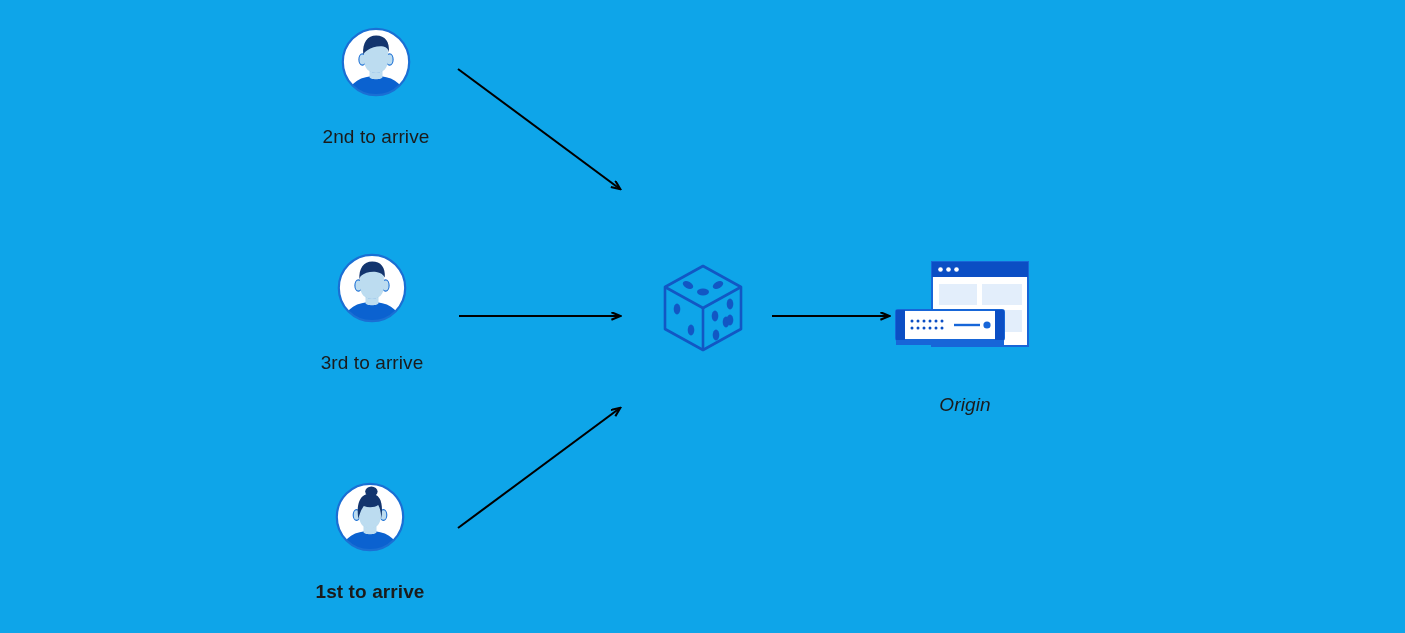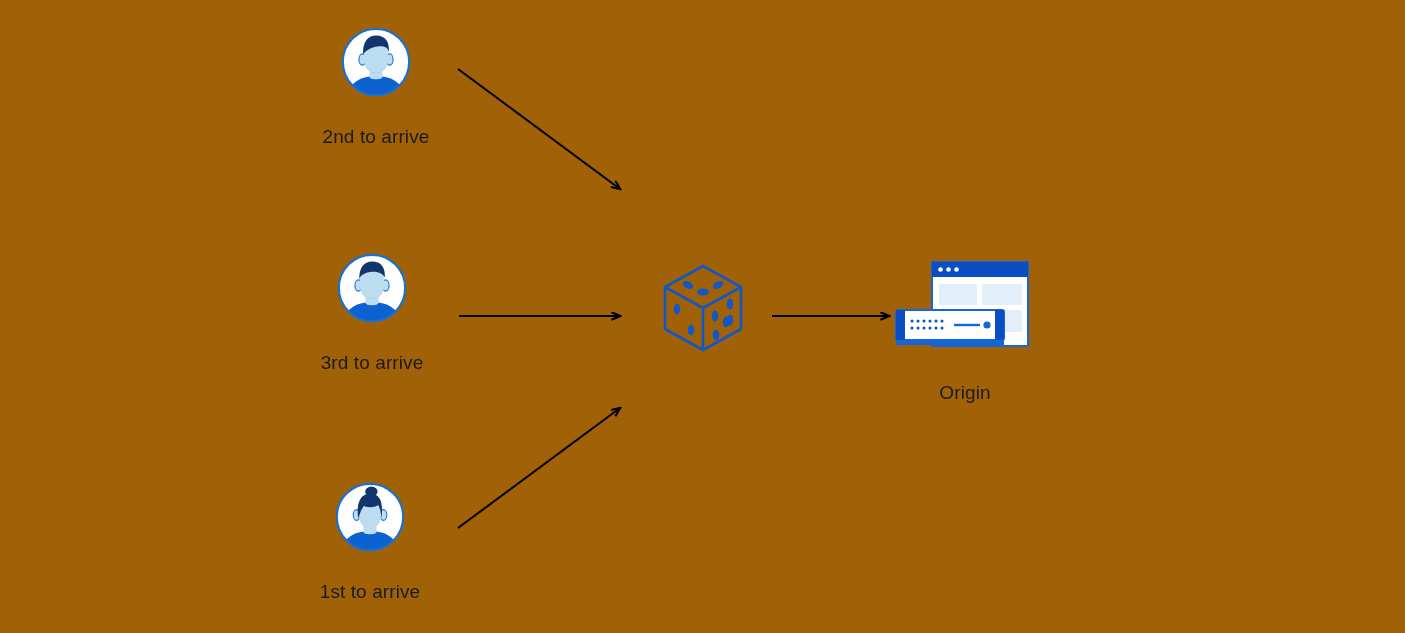--- a/index.html
+++ b/index.html
@@ -8,21 +8,21 @@
     background: #ffffff;
   }
   body {
     font-family: "Liberation Sans", sans-serif;
     -webkit-font-smoothing: antialiased;
   }
   #canvas {
     position: relative;
     width: 1405px;
     height: 633px;
-    background: #a16207;
+    background: #0ea5e9;
     overflow: hidden;
   }
   .node {
     position: absolute;
     display: flex;
     flex-direction: column;
     align-items: center;
   }
   .node-label {
     font-size: 19px;
@@ -49,22 +49,22 @@
   }
   
   #node-2nd  { left: 312px; top: 26px;  width: 128px; }
   #node-3rd  { left: 308px; top: 252px; width: 128px; }
   #node-1st  { left: 306px; top: 481px; width: 128px; }
   #node-dice { left: 655px; top: 262px; width: 96px; }
   #node-origin { left: 890px; top: 252px; width: 150px; }
 
   #node-2nd .node-label  { margin-top: 28px; }
   #node-3rd .node-label  { margin-top: 28px; text-align: right; }
-  #node-1st .node-label  { margin-top: 28px; }
-  #node-origin .node-label { margin-top: 16px; }
+  #node-1st .node-label  { margin-top: 28px; font-weight: bold; }
+  #node-origin .node-label { margin-top: 28px; font-style: italic; }
 </style>
 </head>
 <body>
 
 <div id="canvas">
 
   <svg class="arrow-layer" viewBox="0 0 1405 633" xmlns="http://www.w3.org/2000/svg">
     <defs>
       <marker id="ah" markerWidth="11" markerHeight="11" refX="9.2" refY="4.4" orient="auto" markerUnits="userSpaceOnUse">
         <path d="M0.6,0.6 L9.6,4.4 L0.6,8.2" fill="none" stroke="#000000" stroke-width="2.1" stroke-linecap="butt" stroke-linejoin="miter"></path>

